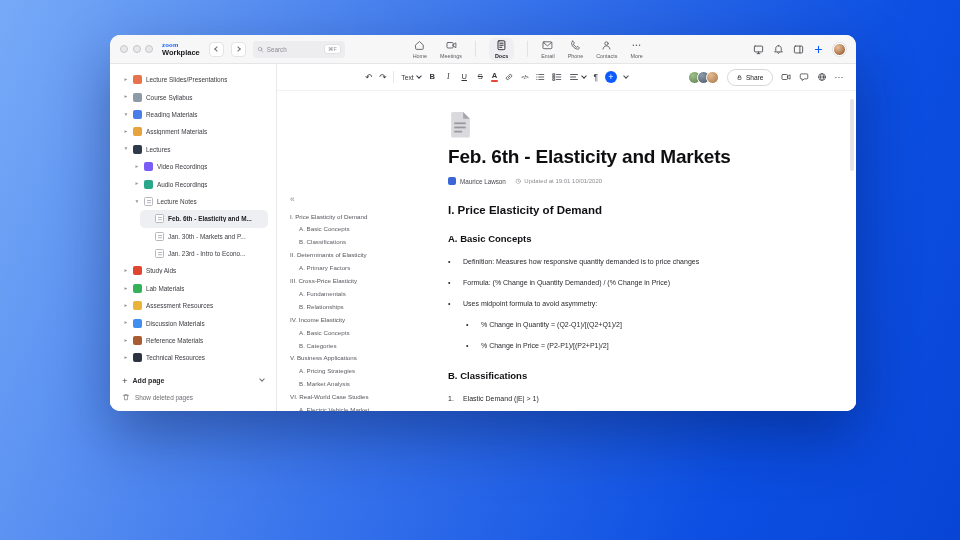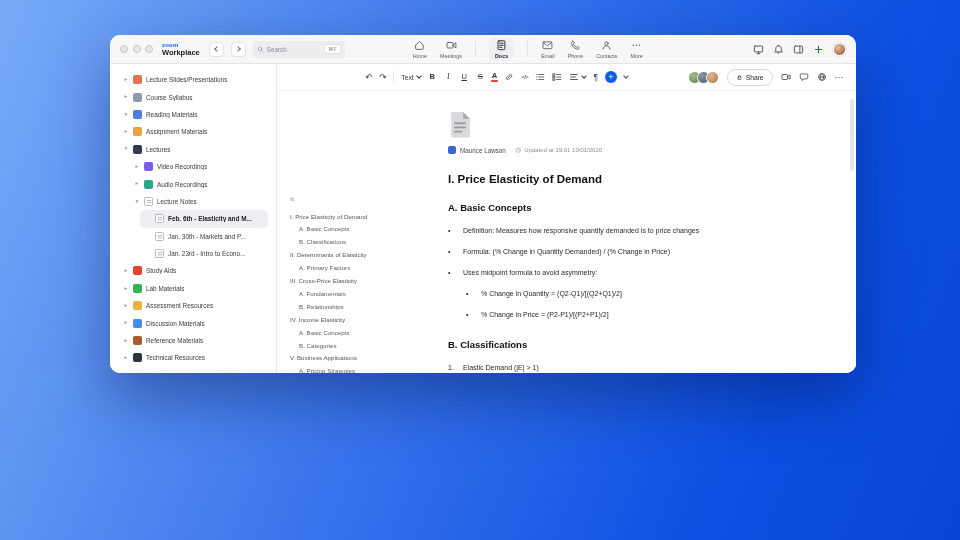--- a/index.html
+++ b/index.html
@@ -1,19 +1,19 @@
 <!DOCTYPE html>
 <html><head>
 <meta charset="utf-8">
 <style>
   *{margin:0;padding:0;box-sizing:border-box;}
   html,body{width:960px;height:540px;overflow:hidden;}
   body{font-family:"Liberation Sans","DejaVu Sans",sans-serif;-webkit-font-smoothing:antialiased;}
   .stage{position:relative;width:960px;height:540px;background:linear-gradient(112deg,#77aaf7 0%,#3b76ec 42%,#0c4fe2 78%,#0845d6 100%);}
-  .window{position:absolute;left:110px;top:35px;width:746px;height:338px;background:#fff;border-radius:10px;box-shadow:0 25px 60px rgba(3,18,70,.4);overflow:hidden;display:flex;flex-direction:column;}
+  .window{position:absolute;left:110px;top:35px;width:746px;height:376px;background:#fff;border-radius:10px;box-shadow:0 25px 60px rgba(3,18,70,.4);overflow:hidden;display:flex;flex-direction:column;}
 
   
   .titlebar{flex:0 0 29px;background:#f7f7f8;border-bottom:1px solid #e5e5e8;display:flex;align-items:center;gap:7px;padding:0 10px;position:relative;}
   .dots{display:flex;gap:4.5px;}
   .dot{width:8px;height:8px;border-radius:50%;background:#e8e8ea;border:1px solid #c6c6cb;}
   .logo{line-height:1;margin:0 2px;}
   .logo .z{display:block;font-size:6px;font-weight:700;color:#0b5cff;letter-spacing:.2px;}
   .logo .w{display:block;font-size:7.5px;font-weight:700;color:#17171a;margin-top:1px;}
   .navbtn{width:15px;height:15px;border-radius:4px;background:#fff;border:1px solid #e4e4e7;display:flex;align-items:center;justify-content:center;color:#6e6e74;}
   .cv{display:inline-block;width:4px;height:4px;border-right:1.1px solid currentColor;border-bottom:1.1px solid currentColor;}
@@ -430,20 +430,21 @@
           <div class="dbody">
             <div class="dicon">
               <svg viewBox="0 0 24 26" width="25" height="27">
                 <path d="M4.5 1h10l6.5 6.5V24a1.5 1.5 0 01-1.5 1.5h-15A1.5 1.5 0 013 24V2.5A1.5 1.5 0 014.5 1z" fill="#d9d9de"></path>
                 <path d="M14.5 1l6.5 6.5h-6.5z" fill="#a6a6ad"></path>
                 <rect x="6" y="11" width="11" height="1.7" fill="#98989f"></rect>
                 <rect x="6" y="15" width="11" height="1.7" fill="#98989f"></rect>
                 <rect x="6" y="19" width="7.5" height="1.7" fill="#98989f"></rect>
               </svg>
             </div>
+            <div class="dtitle">Feb. 6th - Elasticity and Markets</div>
             <div class="byline">
               <span class="bava"></span>
               <span class="bname">Maurice Lawson</span>
               <span class="bupd">
                 <svg class="ic" viewBox="0 0 16 16">
                     <circle cx="8" cy="8" r="5.5"></circle>
                     <path d="M8 5v3.2l2 1.2"></path>
                   </svg>
                 <span>Updated at 19:01 10/01/2020</span>
               </span>

